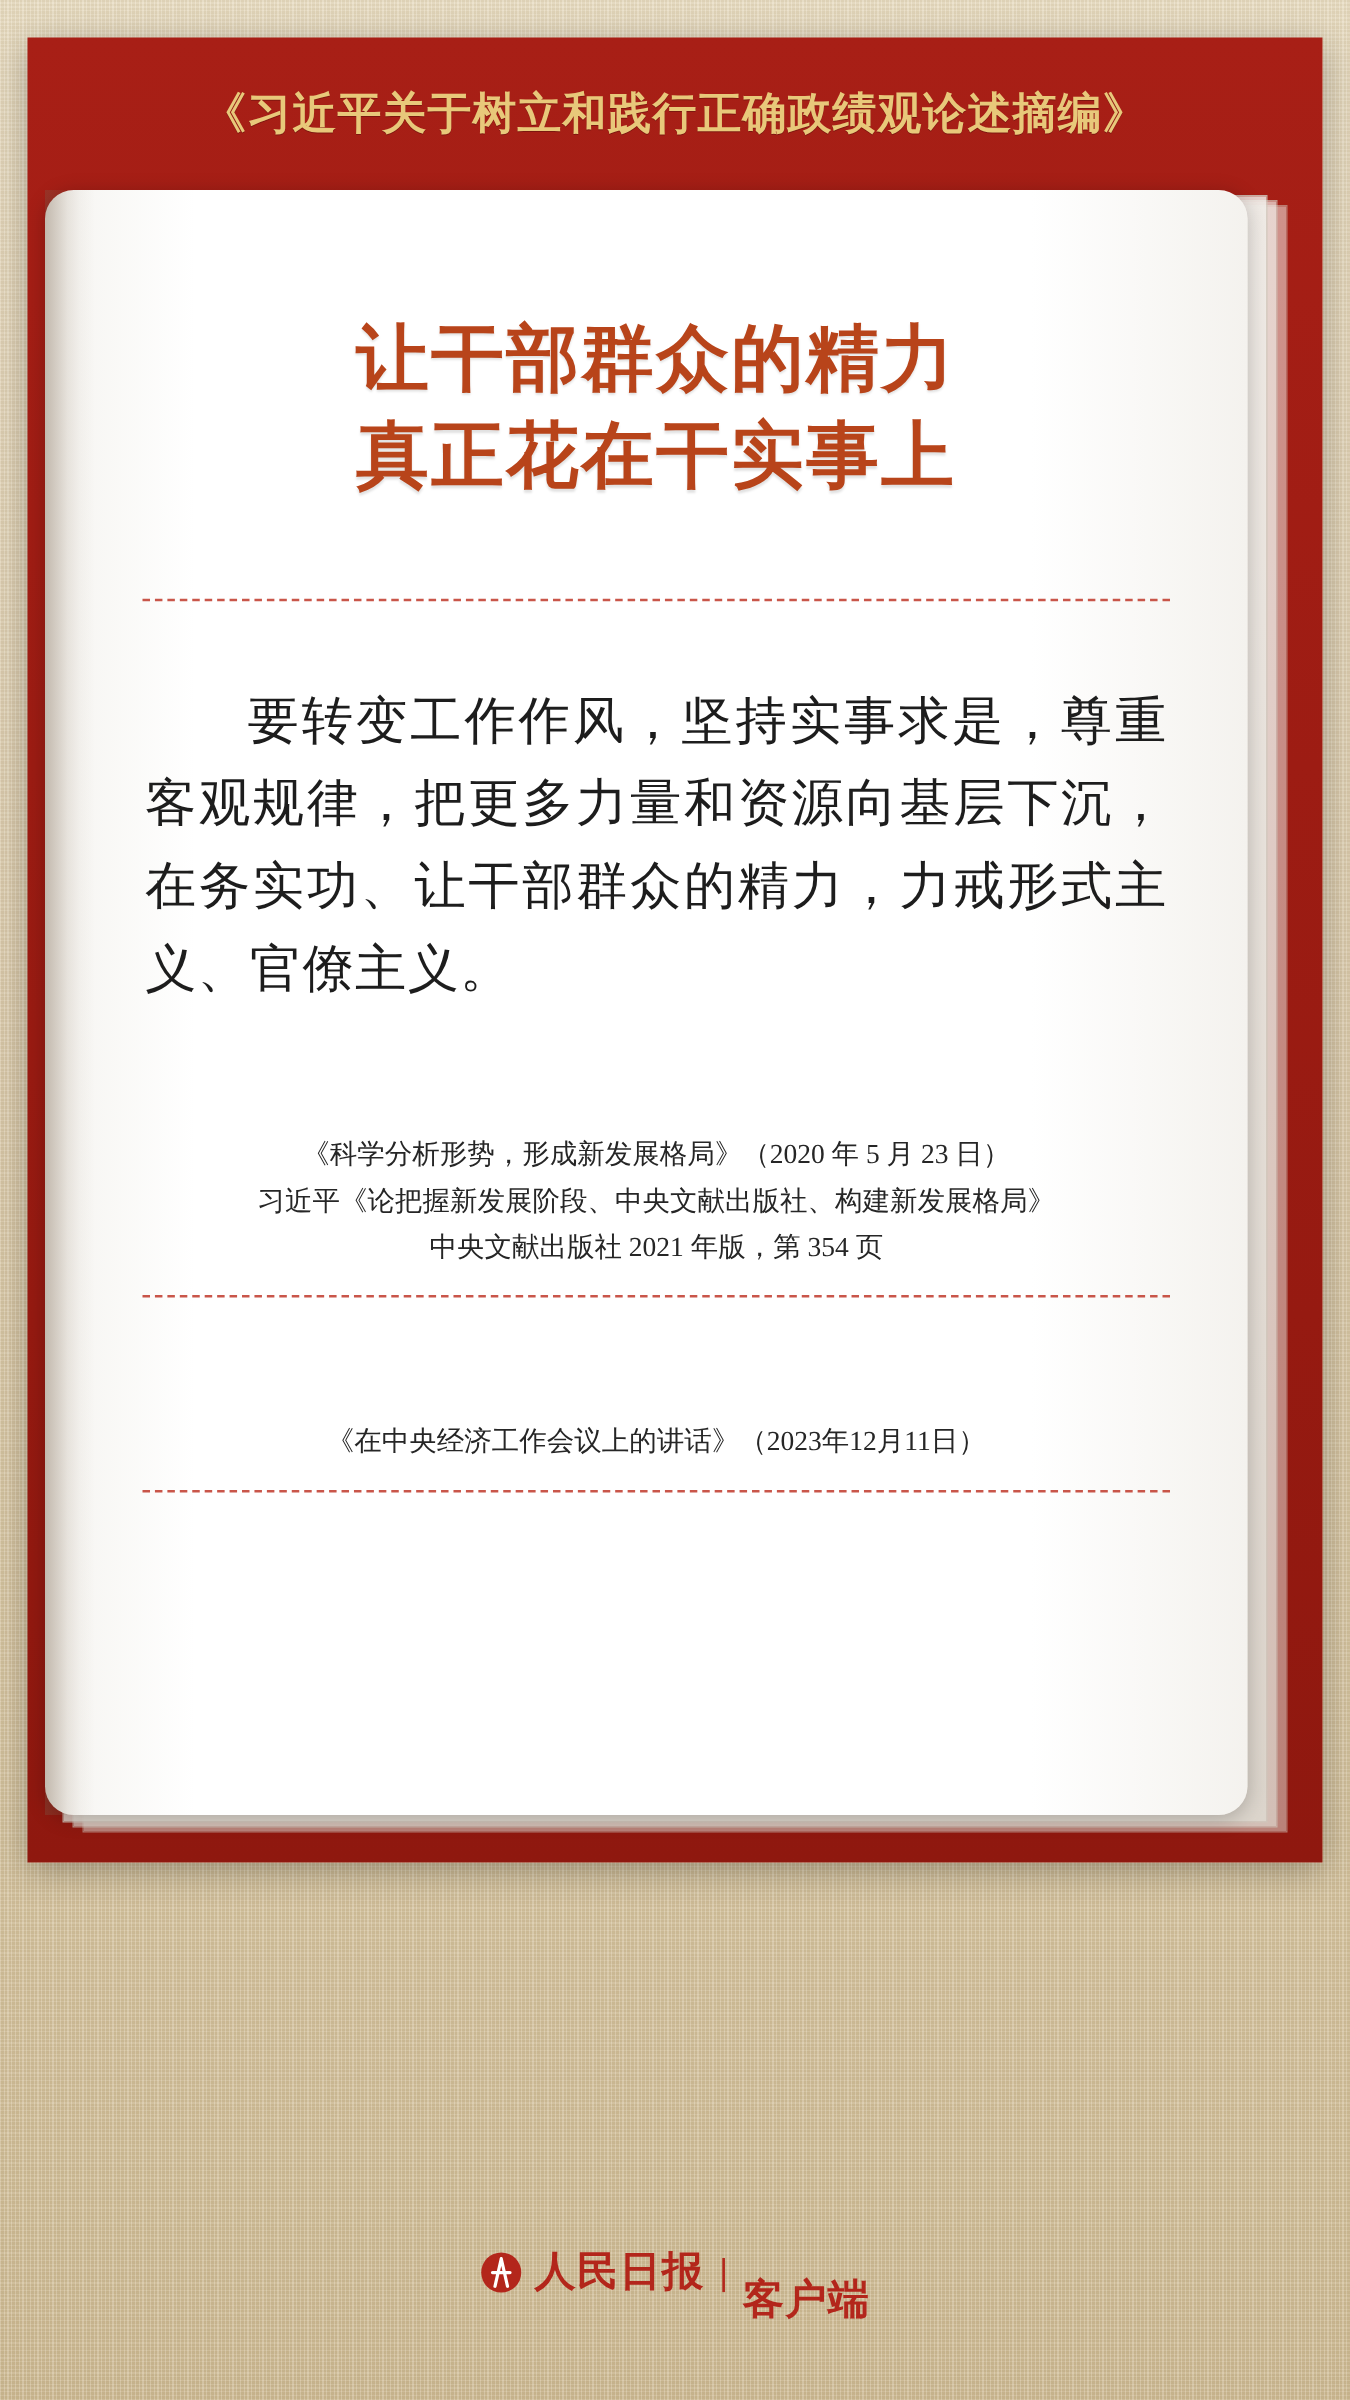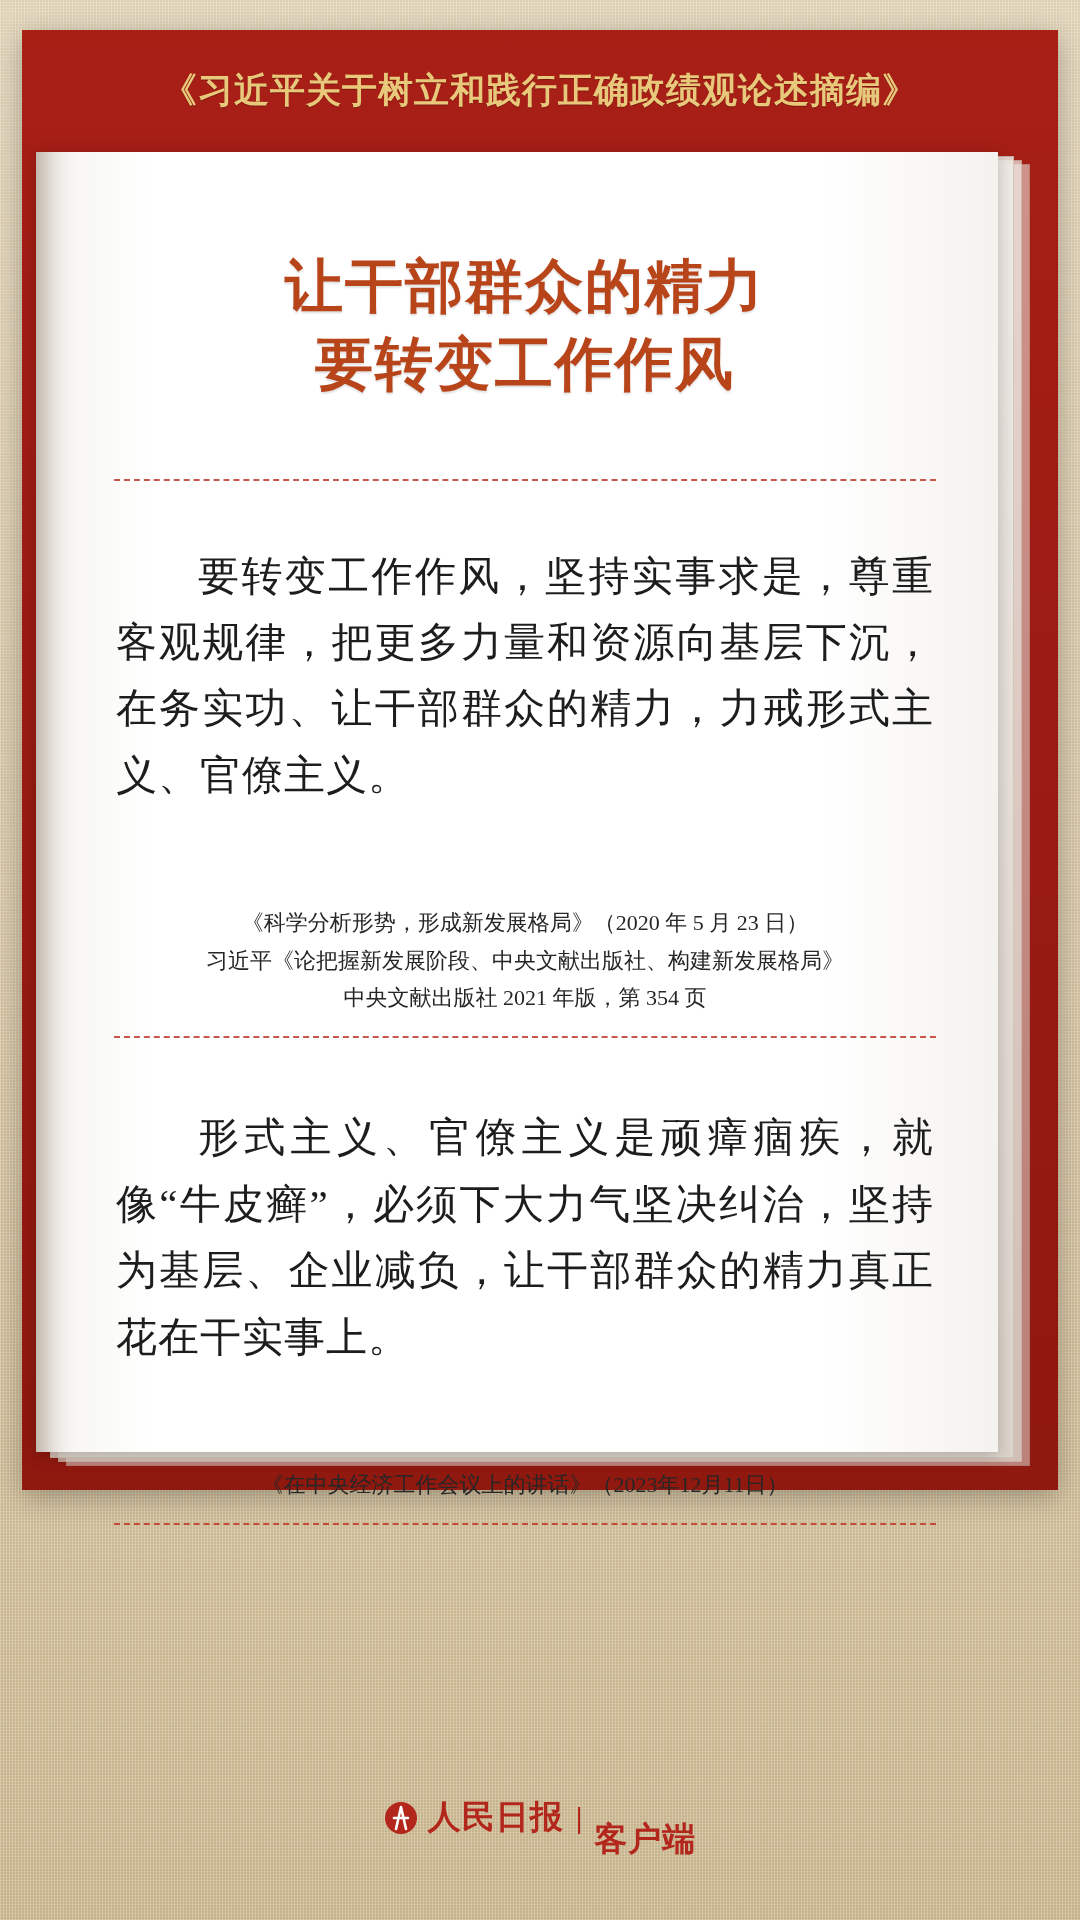--- a/index.html
+++ b/index.html
@@ -78,20 +78,21 @@
   
   .page {
     position: absolute;
     left: 6px;
     top: 0px;
     width: 962px;
     height: 1300px;
     background:
       linear-gradient(90deg, #e3ded6 0px, #f7f6f3 28px, #ffffff 120px, #ffffff 82%, #f4f2ee 100%);
     box-shadow: 0 3px 16px rgba(0,0,0,0.22);
+    border-radius: 23px;
   }
   
   .spine {
     position: absolute;
     left: 0; top: 0; bottom: 0;
     width: 40px;
     background: linear-gradient(90deg, rgba(120,100,80,0.30) 0%, rgba(150,130,110,0.10) 45%, rgba(255,255,255,0) 100%);
   }
 
   .page-inner {
@@ -209,36 +210,35 @@
       <div class="page-edge pe2"></div>
       <div class="page-edge pe3"></div>
 
       <div class="page">
         <div class="spine"></div>
 
         <div class="page-inner">
 
           <div class="poster-title">
             <span class="line">让干部群众的精力</span>
-            <span class="line">要转变工作作风</span>
+            <span class="line">真正花在干实事上</span>
           </div>
 
           <div class="divider div-top"></div>
 
           <p class="quote quote-1">要转变工作作风，坚持实事求是，尊重客观规律，把更多力量和资源向基层下沉，在务实功、让干部群众的精力，力戒形式主义、官僚主义。</p>
 
           <div class="source source-1">
             <div>《科学分析形势，形成新发展格局》（2020 年 5 月 23 日）</div>
             <div>习近平《论把握新发展阶段、中央文献出版社、构建新发展格局》</div>
             <div>中央文献出版社 2021 年版，第 354 页</div>
           </div>
 
           <div class="divider div-mid"></div>
 
-          <p class="quote quote-2">形式主义、官僚主义是顽瘴痼疾，就像“牛皮癣”，必须下大力气坚决纠治，坚持为基层、企业减负，让干部群众的精力真正花在干实事上。</p>
 
           <div class="source source-2">
             <div>《在中央经济工作会议上的讲话》（2023年12月11日）</div>
           </div>
 
           <div class="divider div-bot"></div>
 
         </div>
       </div>
     </div>

